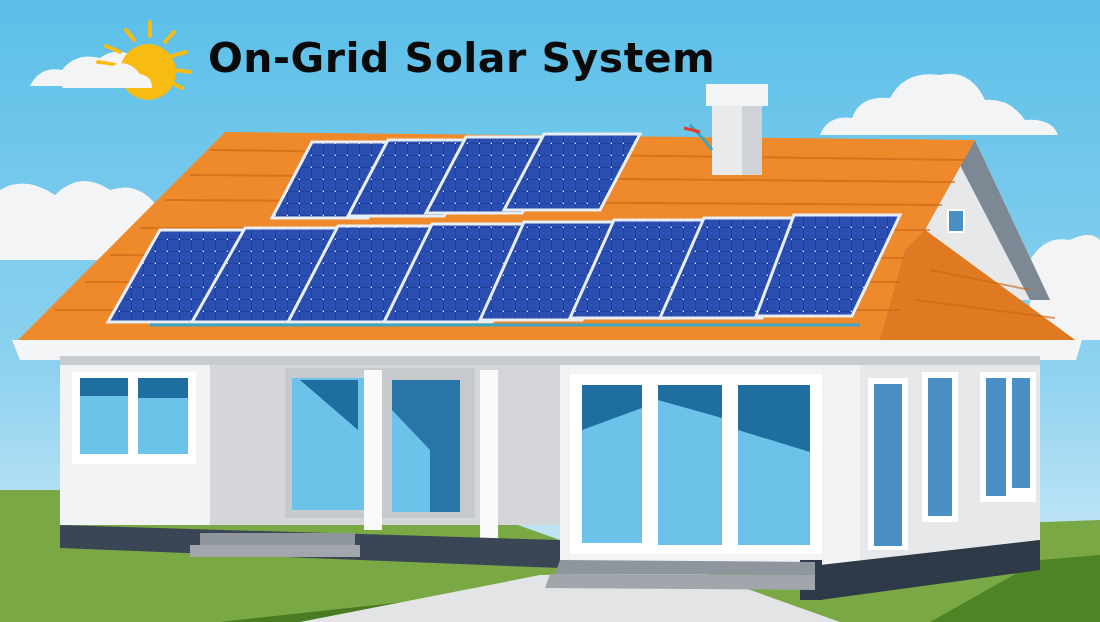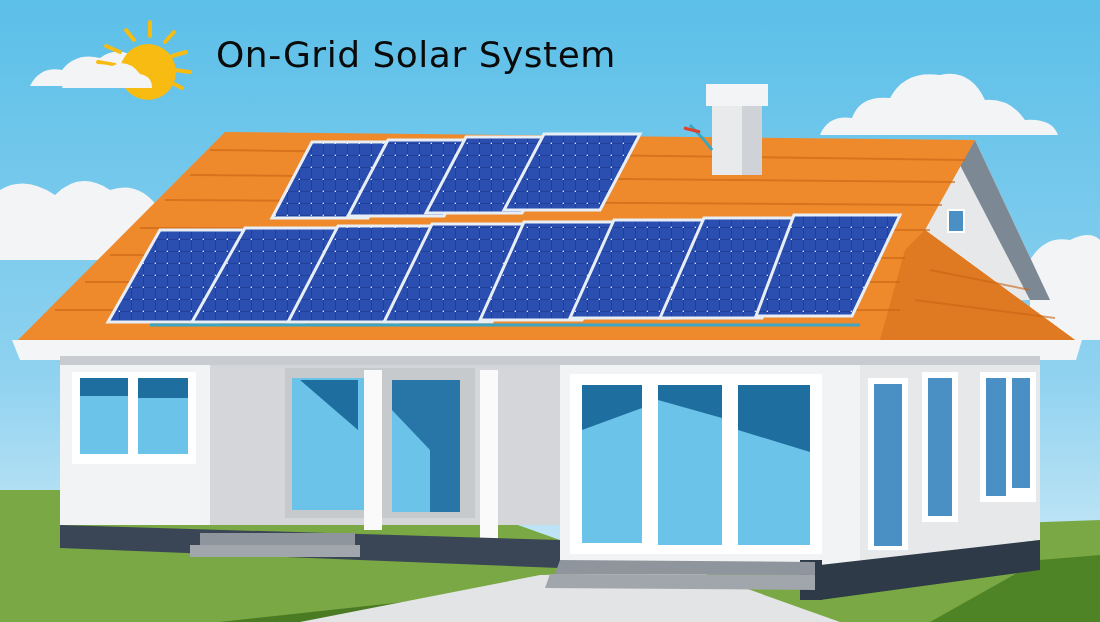--- a/index.html
+++ b/index.html
@@ -1,19 +1,19 @@
 <!DOCTYPE html>
 <html><head>
 <meta charset="utf-8">
 <style>
   html,body{margin:0;padding:0;}
   body{width:1100px;height:622px;overflow:hidden;font-family:"DejaVu Sans",sans-serif;}
   #scene{position:relative;width:1100px;height:622px;}
   #scene svg{position:absolute;left:0;top:0;}
-  .title{position:absolute;left:208px;top:34px;font-family:"DejaVu Sans",sans-serif;font-weight:normal;font-size:36px;color:#0a0a0a;letter-spacing:0.5px;white-space:nowrap;margin-left:8px;}
+  .title{position:absolute;left:208px;top:34px;font-family:"DejaVu Sans",sans-serif;font-weight:bold;font-size:41px;color:#0a0a0a;letter-spacing:0.5px;white-space:nowrap;}
 </style>
 </head>
 <body>
 
 <div id="scene">
 <svg width="1100" height="622" viewBox="0 0 1100 622" xmlns="http://www.w3.org/2000/svg">
   <defs>
     <linearGradient id="sky" x1="0" y1="0" x2="0" y2="1">
       <stop offset="0" stop-color="#5bbfe8"></stop>
       <stop offset="0.6" stop-color="#8fd2f0"></stop>

